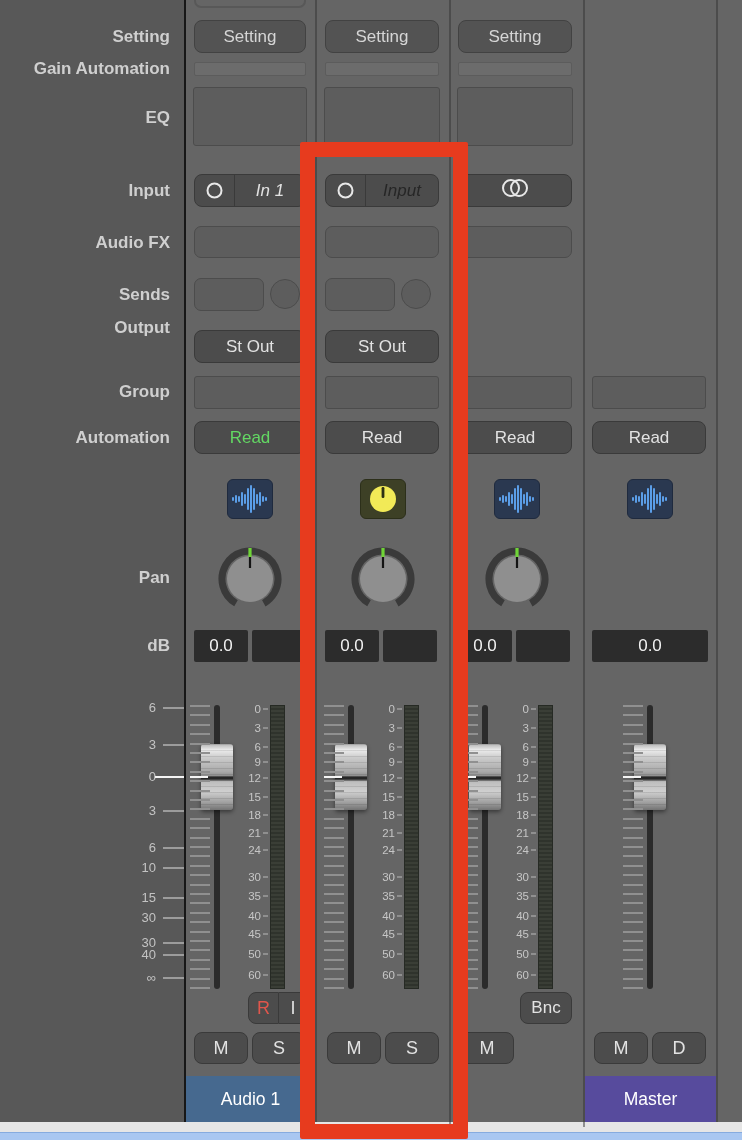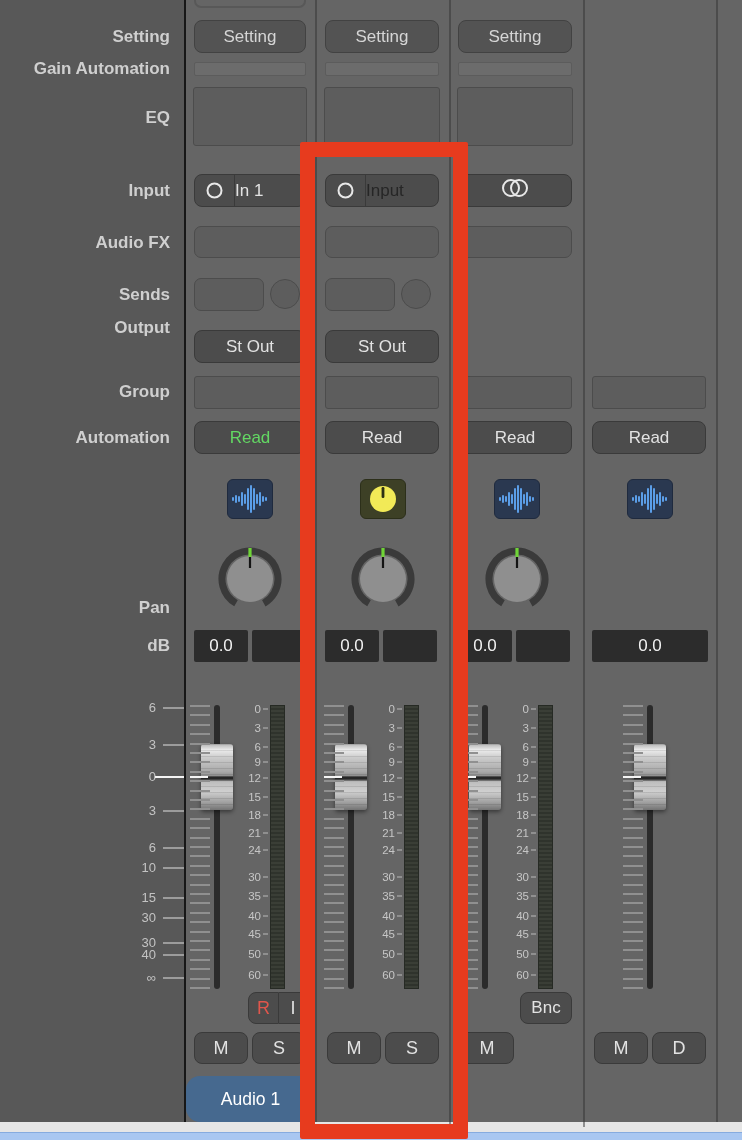--- a/index.html
+++ b/index.html
@@ -14,21 +14,21 @@
        background:#4c4c4c;border:1px solid #3a3a3a;border-radius:8px;
        color:#e2e2e2;font-size:17px;}
   .btn.lite{background:#535353;border-color:#424242;color:#d6d6d6;}
   .box{position:absolute;background:#5d5d5d;border:1px solid #4c4c4c;border-radius:3px;}
   .box.soft{border-radius:7px;}
   .gr{position:absolute;background:#6c6c6c;border:1px solid #5c5c5c;border-radius:2px;}
   .dbbox{position:absolute;background:#2c2c2c;border-radius:2px;display:flex;
          align-items:center;justify-content:center;color:#f2f2f2;font-size:17px;}
   .input-cell{width:40px;height:100%;display:flex;align-items:center;justify-content:center;
               border-right:1px solid #3a3a3a;}
-  .input-label{flex:1;text-align:left;}
+  .input-label{flex:1;text-align:center;font-style:italic;}
   .knob-circle{position:absolute;width:30px;height:30px;border-radius:50%;
                background:#5d5d5d;border:1px solid #4c4c4c;}
   .icon-tile{position:absolute;width:46px;height:40px;border-radius:6px;
              display:flex;align-items:center;justify-content:center;}
   .icon-wave{background:#2a3850;border:1px solid #1f2a3e;}
   .icon-knob{background:#3d4026;border:1px solid #2c2f1a;}
   .track{position:absolute;width:6px;background:#2b2b2b;border-radius:3px;}
   .cap{position:absolute;width:32px;height:66px;border-radius:3px;
        background:
          repeating-linear-gradient(180deg,rgba(0,0,0,.10) 0 1px,rgba(255,255,255,0) 1px 6px),
@@ -131,21 +131,21 @@
     </div>
   <div class="btn" style="left:279px;top:992px;width:29px;height:32px;border-radius:0 8px 8px 0;border-left:none;font-size:18px">
     <span>I</span>
     </div>
   <div class="btn" style="left:194px;top:1032px;width:54px;height:32px;font-size:18px">
     <span>M</span>
     </div>
   <div class="btn" style="left:252px;top:1032px;width:54px;height:32px;font-size:18px">
     <span>S</span>
     </div>
-  <div class="name-plate" style="left: 186px; width: 129px; background: rgb(70, 105, 143); border-radius: 14px;">
+  <div class="name-plate" style="left: 186px; width: 129px; background: rgb(70, 105, 143);">
     <span>Audio 1</span>
     </div>
 
   <div class="btn lite" style="left:325px;top:20px;width:114px;height:33px">
     <span>Setting</span>
     </div>
   <div class="gr" style="left:325px;top:62px;width:114px;height:14px"></div>
   <div class="box" style="left:324px;top:87px;width:116px;height:59px"></div>
   <div class="btn" style="left:325px;top:174px;width:114px;height:33px;padding:0">
     <span class="input-cell">
@@ -281,32 +281,35 @@
     <span>0.0</span>
     </div>
   <div class="track" style="left:647px;top:705px;height:284px"></div>
   <div class="cap" style="left:634px;top:744px"></div>
   <div class="btn" style="left:594px;top:1032px;width:54px;height:32px;font-size:18px">
     <span>M</span>
     </div>
   <div class="btn" style="left:652px;top:1032px;width:54px;height:32px;font-size:18px">
     <span>D</span>
     </div>
+  <div class="name-plate" style="left: 585px; width: 131px; background: rgb(87, 75, 157);">
+    <span>Master</span>
+    </div>
 
   <div id="scales">
       <div class="row-label" style="top:25px">Setting</div>
       <div class="row-label" style="top:57px">Gain Automation</div>
       <div class="row-label" style="top:106px">EQ</div>
       <div class="row-label" style="top:179px">Input</div>
       <div class="row-label" style="top:231px">Audio FX</div>
       <div class="row-label" style="top:283px">Sends</div>
       <div class="row-label" style="top:316px">Output</div>
       <div class="row-label" style="top:380px">Group</div>
       <div class="row-label" style="top:426px">Automation</div>
-      <div class="row-label" style="top:596px">Pan</div>
+      <div class="row-label" style="top:566px">Pan</div>
       <div class="row-label" style="top:634px">dB</div>
       <div class="scale-num" style="left:0;width:156px;top:700px">6</div>
       <div class="tick" style="left:163px;width:21px;top:707px"></div>
       <div class="scale-num" style="left:0;width:156px;top:737px">3</div>
       <div class="tick" style="left:163px;width:21px;top:744px"></div>
       <div class="scale-num" style="left:0;width:156px;top:769px">0</div>
       <div class="zero-dash" style="left:155px;width:29px;top:776px"></div>
       <div class="scale-num" style="left:0;width:156px;top:803px">3</div>
       <div class="tick" style="left:163px;width:21px;top:810px"></div>
       <div class="scale-num" style="left:0;width:156px;top:840px">6</div>

